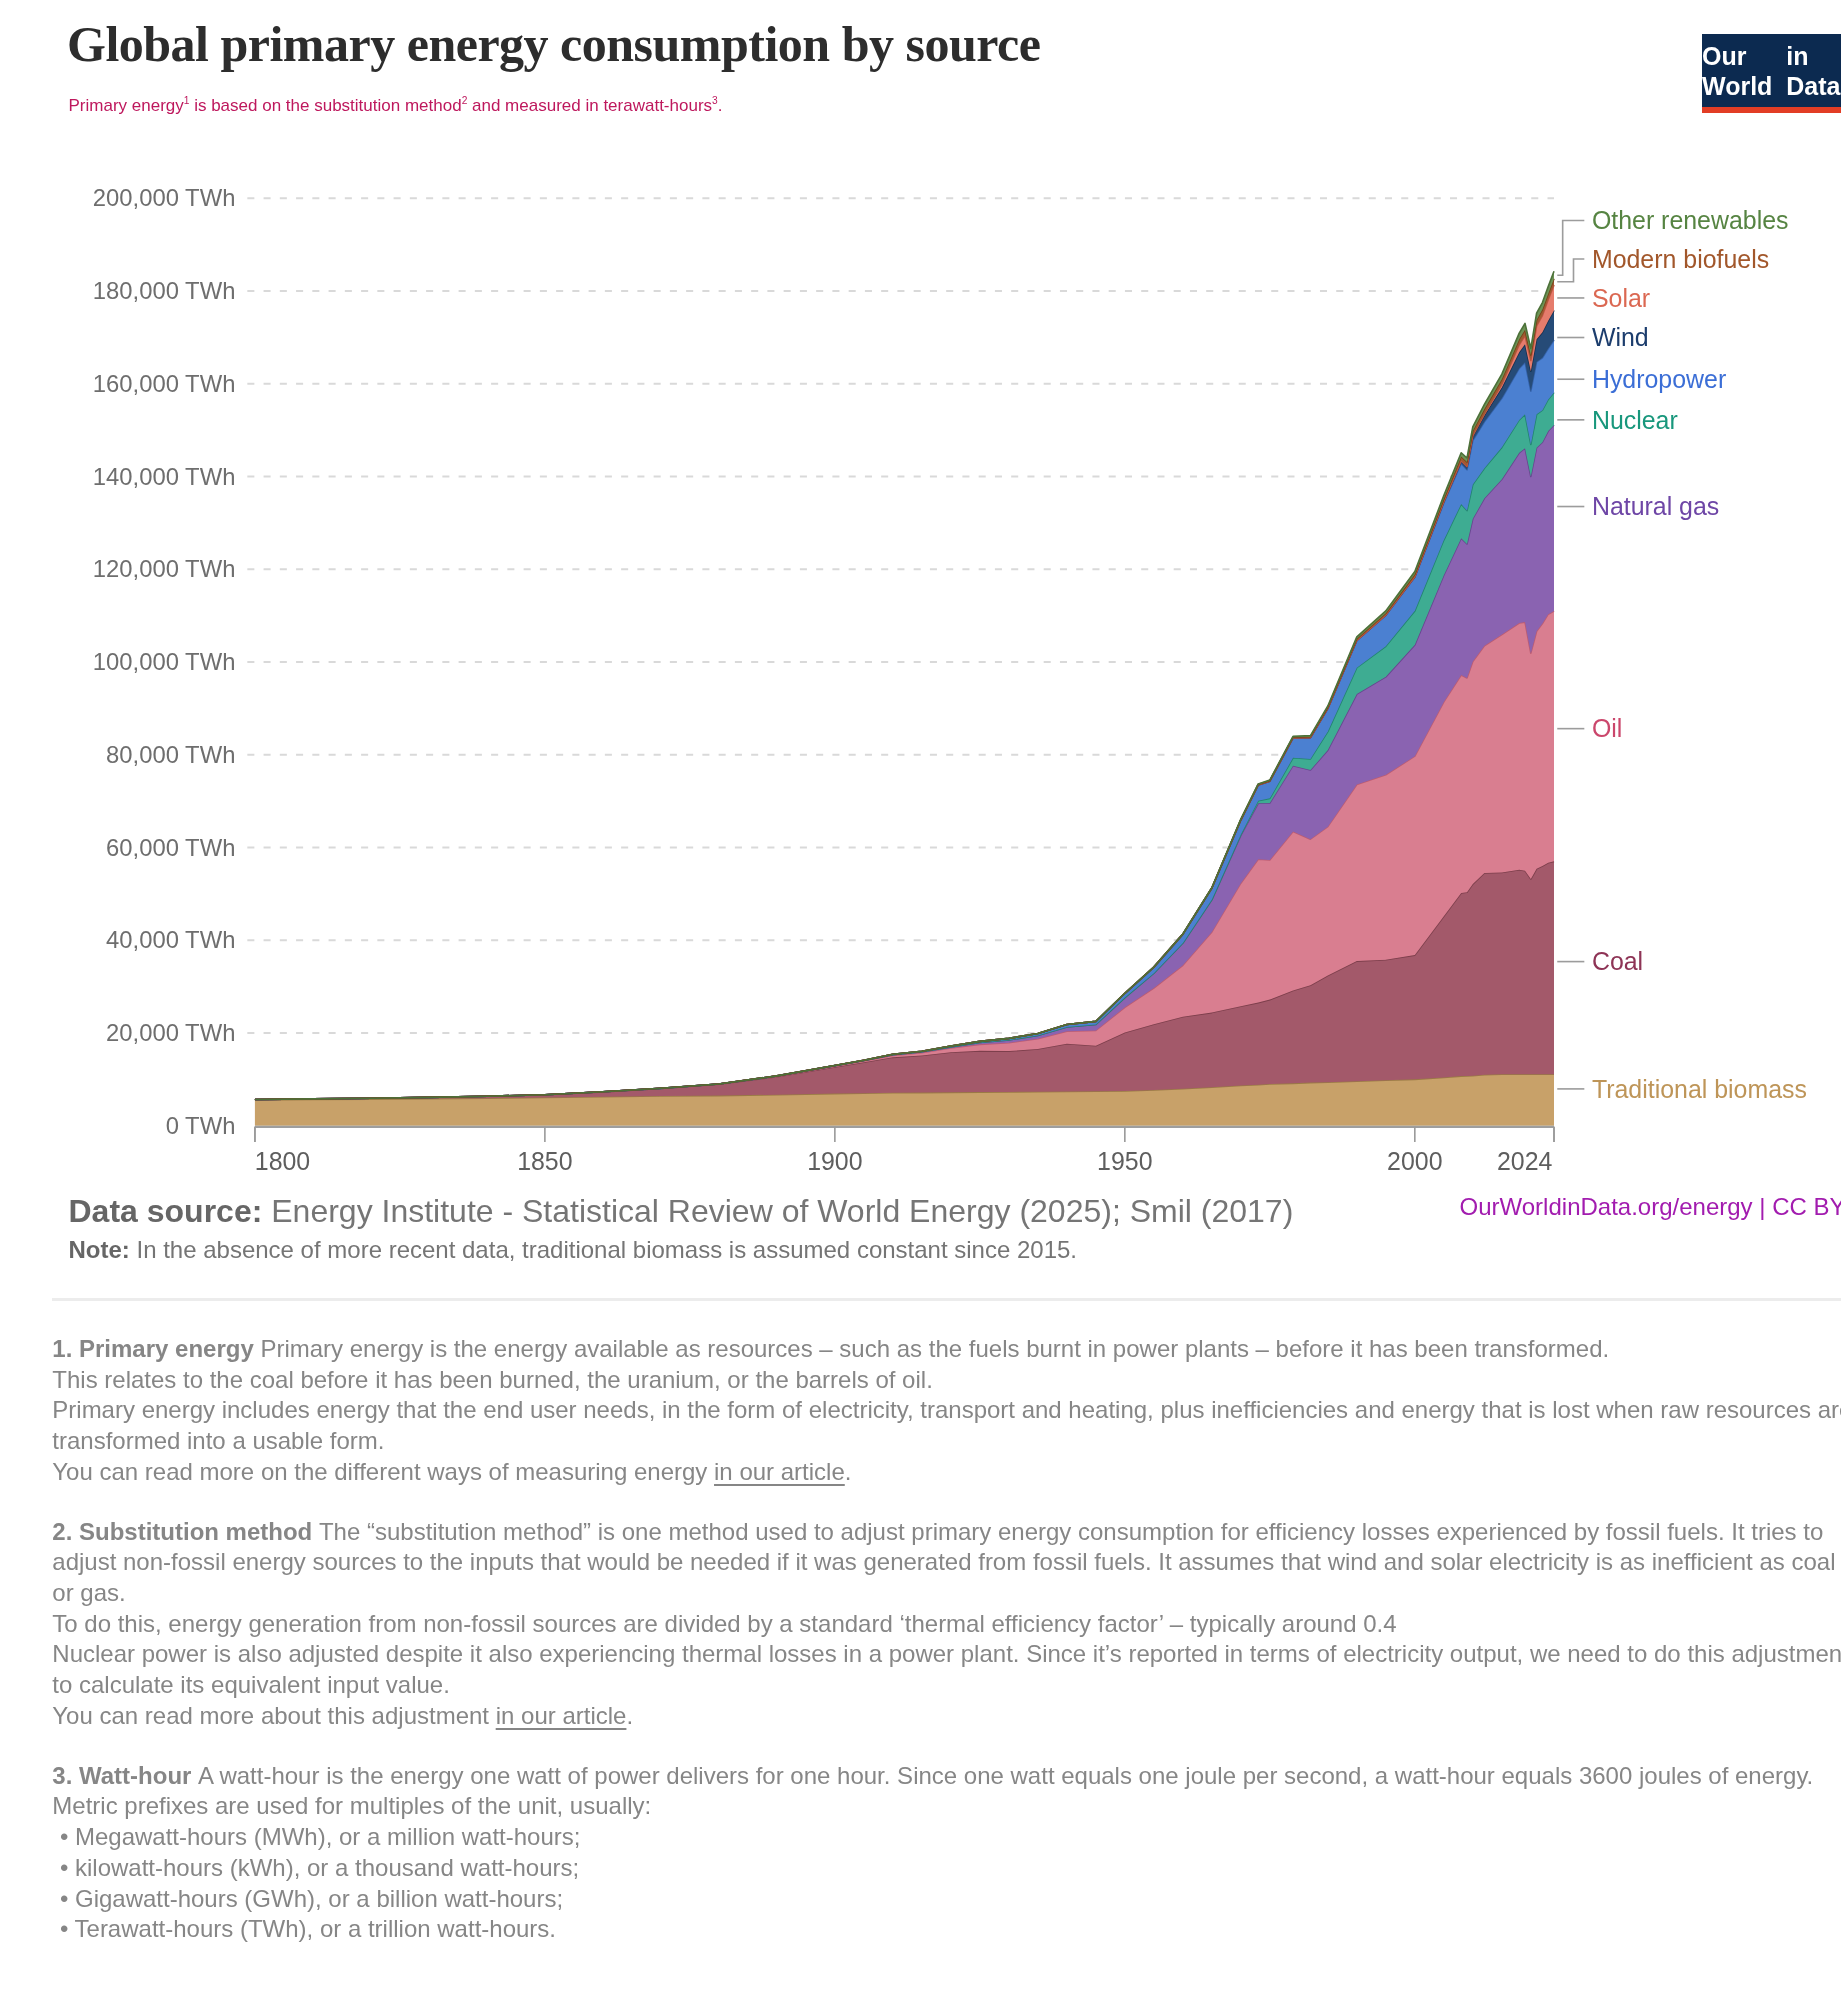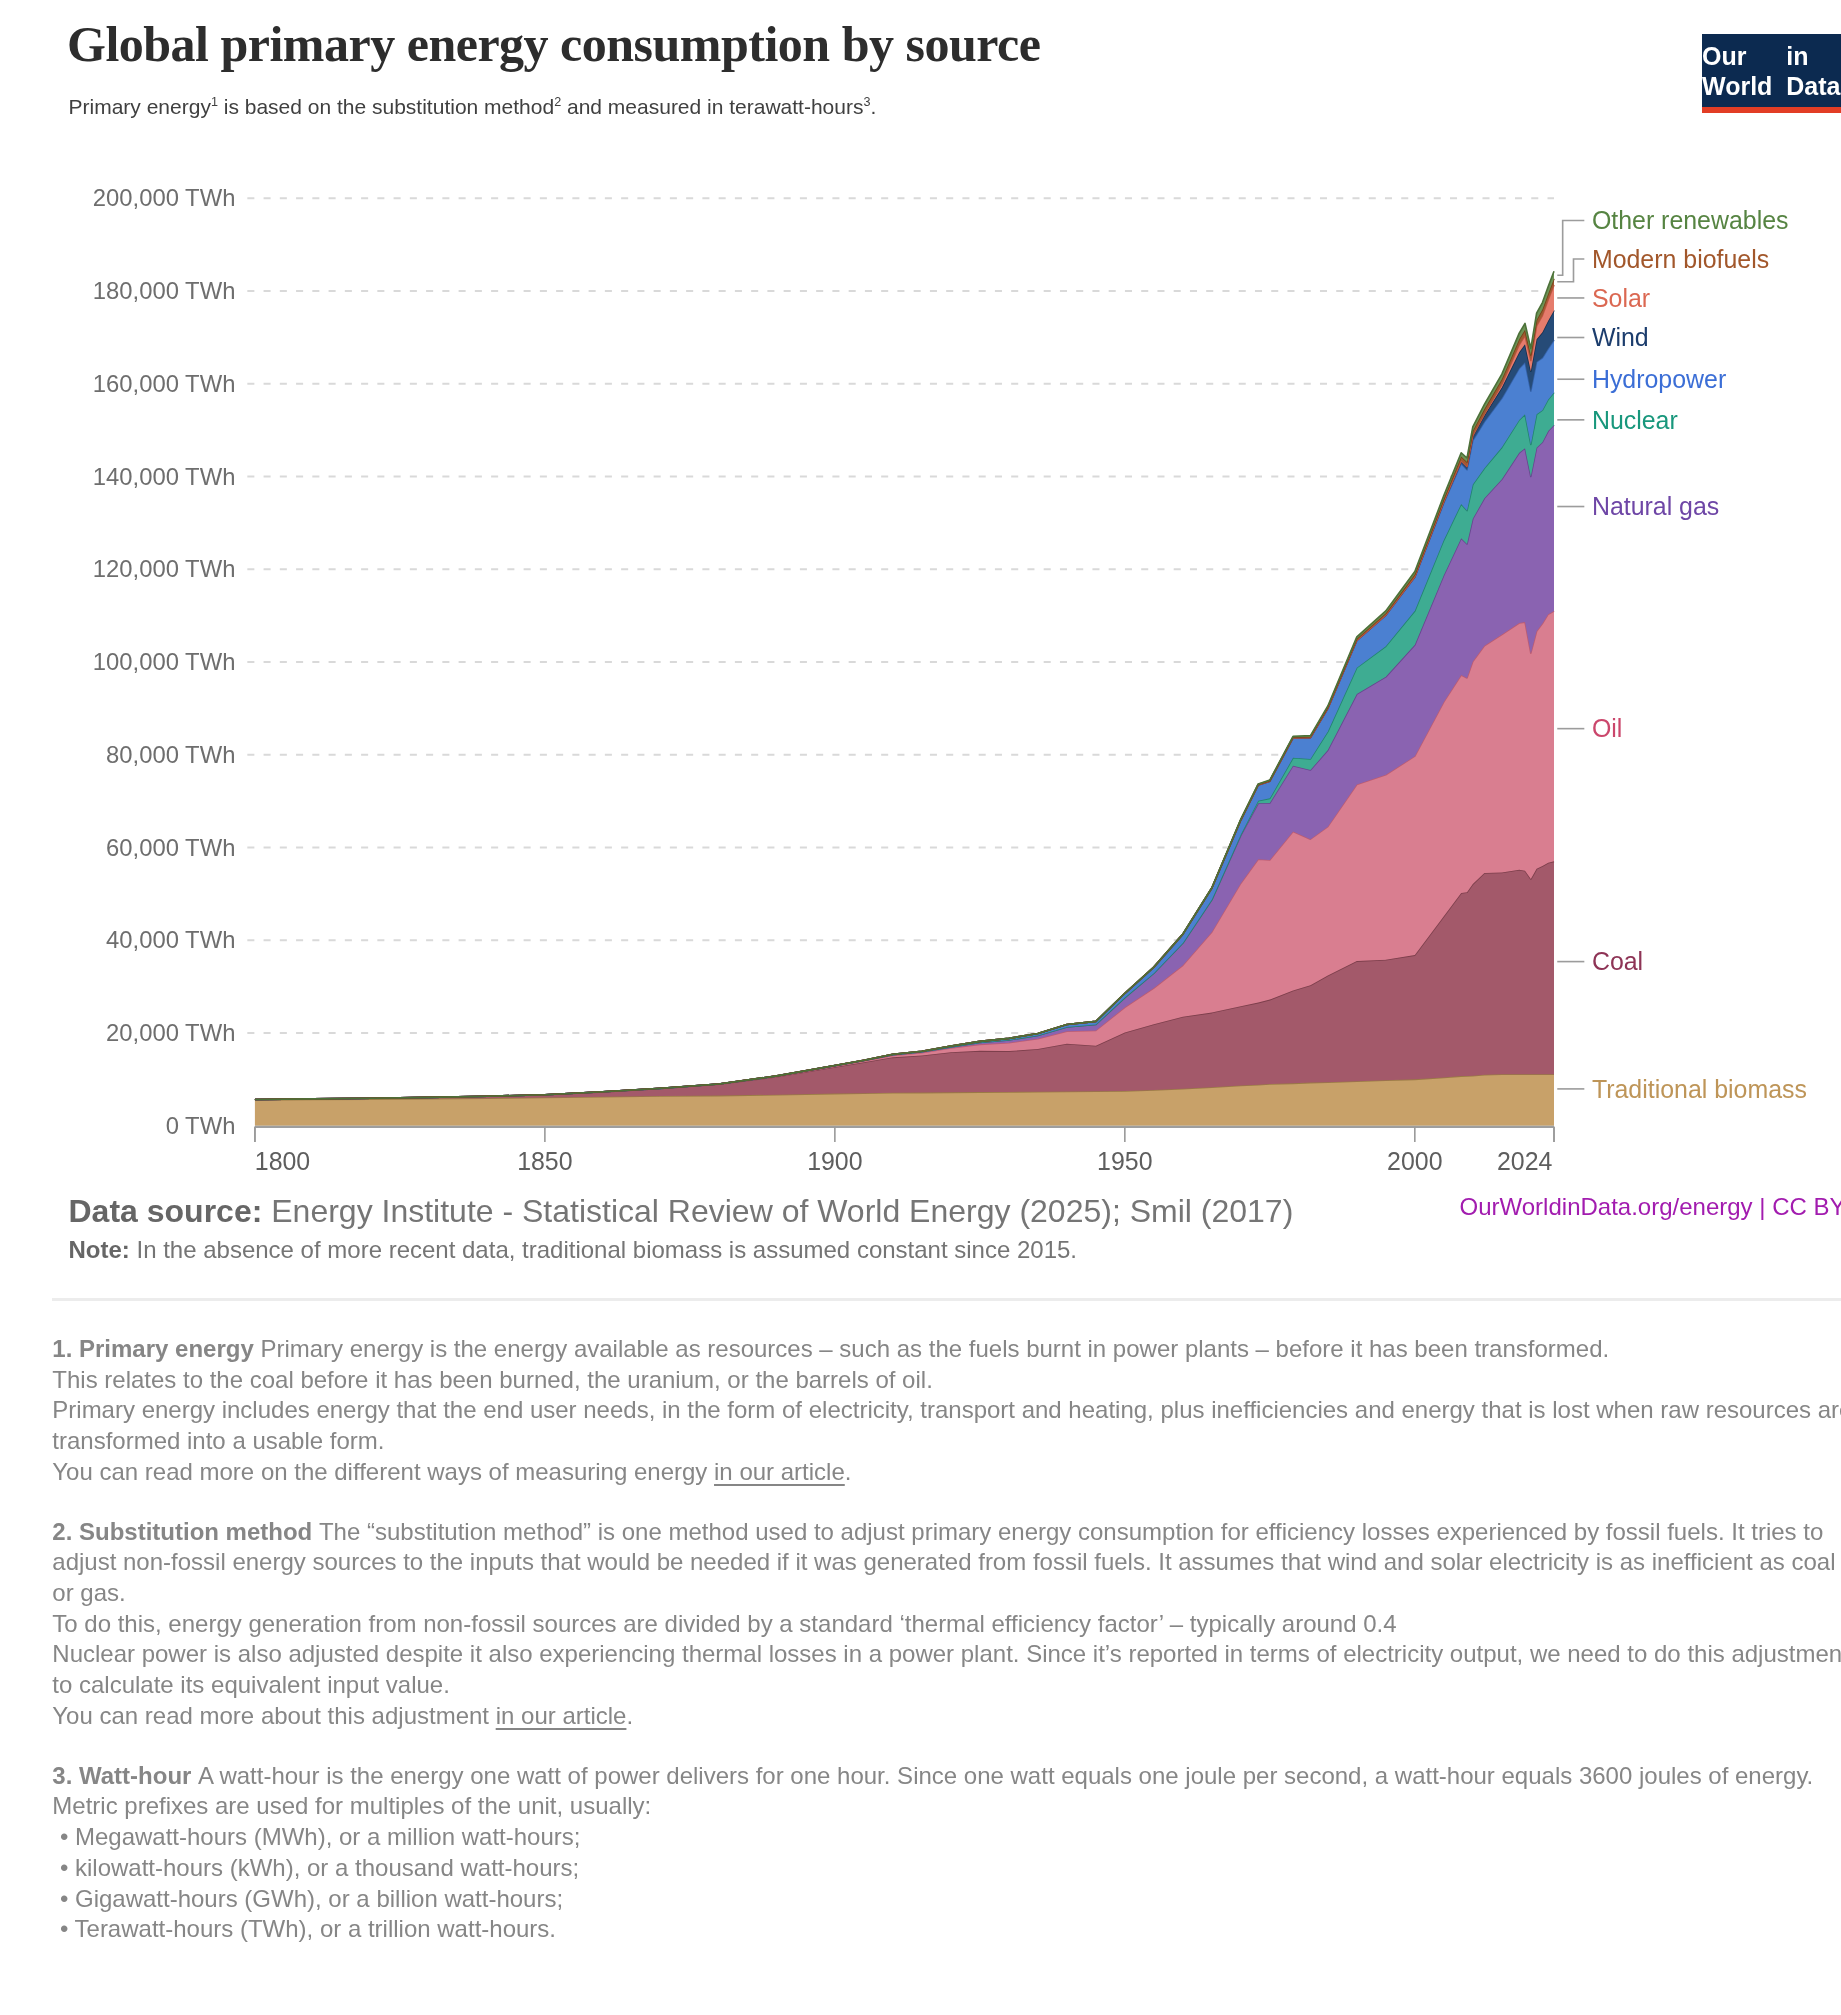--- a/index.html
+++ b/index.html
@@ -1,20 +1,20 @@
 <!DOCTYPE html>
 <html style="font-size:8.7px"><head>
 <meta charset="utf-8">
 <style>
   html,body{margin:0;padding:0;background:#fff;}
   .page{position:relative;width:1842px;height:2015px;background:#ffffff;overflow:hidden;
         font-family:"Liberation Sans",sans-serif;margin-left:36px;}
   .title{position:absolute;left:31px;top:15px;font-family:"Liberation Serif",serif;
          font-size:50px;font-weight:700;color:#2d2d2d;letter-spacing:-0.5px;}
-  .subtitle{position:absolute;left:32.5px;top:95px;font-size:21px;color:#404040;text-align:right;}
+  .subtitle{position:absolute;left:32.5px;top:95px;font-size:17px;color:#be185d;text-align:right;}
   .subtitle sup{font-size:60%;}
   .logo{position:absolute;left:1666px;top:34px;width:142px;height:79px;background:#0c2a50;
         display:flex;flex-direction:row;justify-content:center;align-items:center;
         border-bottom:6px solid #e23d25;box-sizing:border-box;}
   .logo div{color:#ffffff;font-size:25px;font-weight:700;line-height:1.2;}
   #chart-svg{position:absolute;left:0;top:0;}
   .src-row{position:absolute;left:32.5px;top:1193px;width:1777px;font-size:32px;color:#757575;}
   .src-right{position:absolute;right:32.5px;top:1193px;font-size:24px;color:#a21caf;}
   .note-row{position:absolute;left:32.5px;top:1236px;width:1777px;font-size:24px;color:#757575;}
   .bold-label{font-weight:700;color:#666666;}

